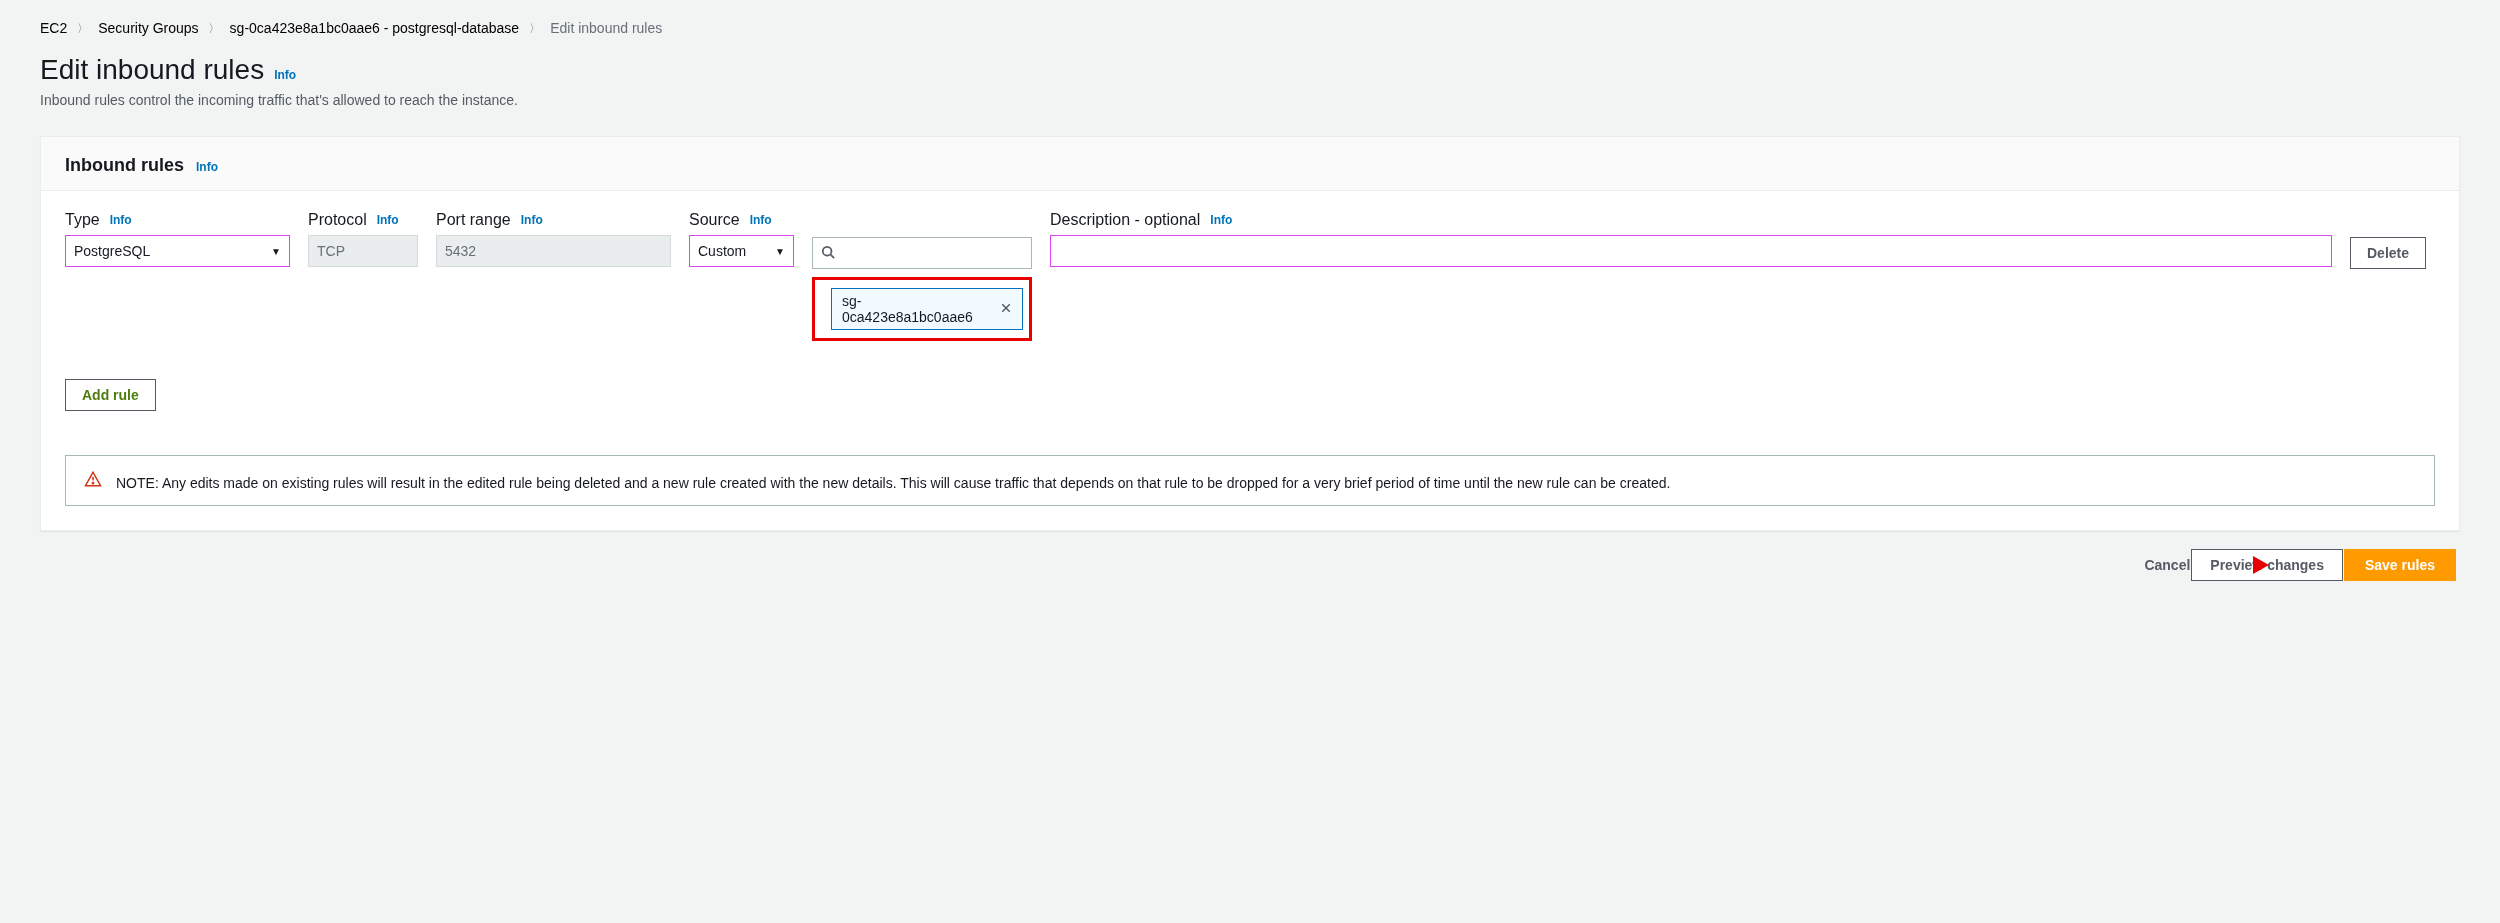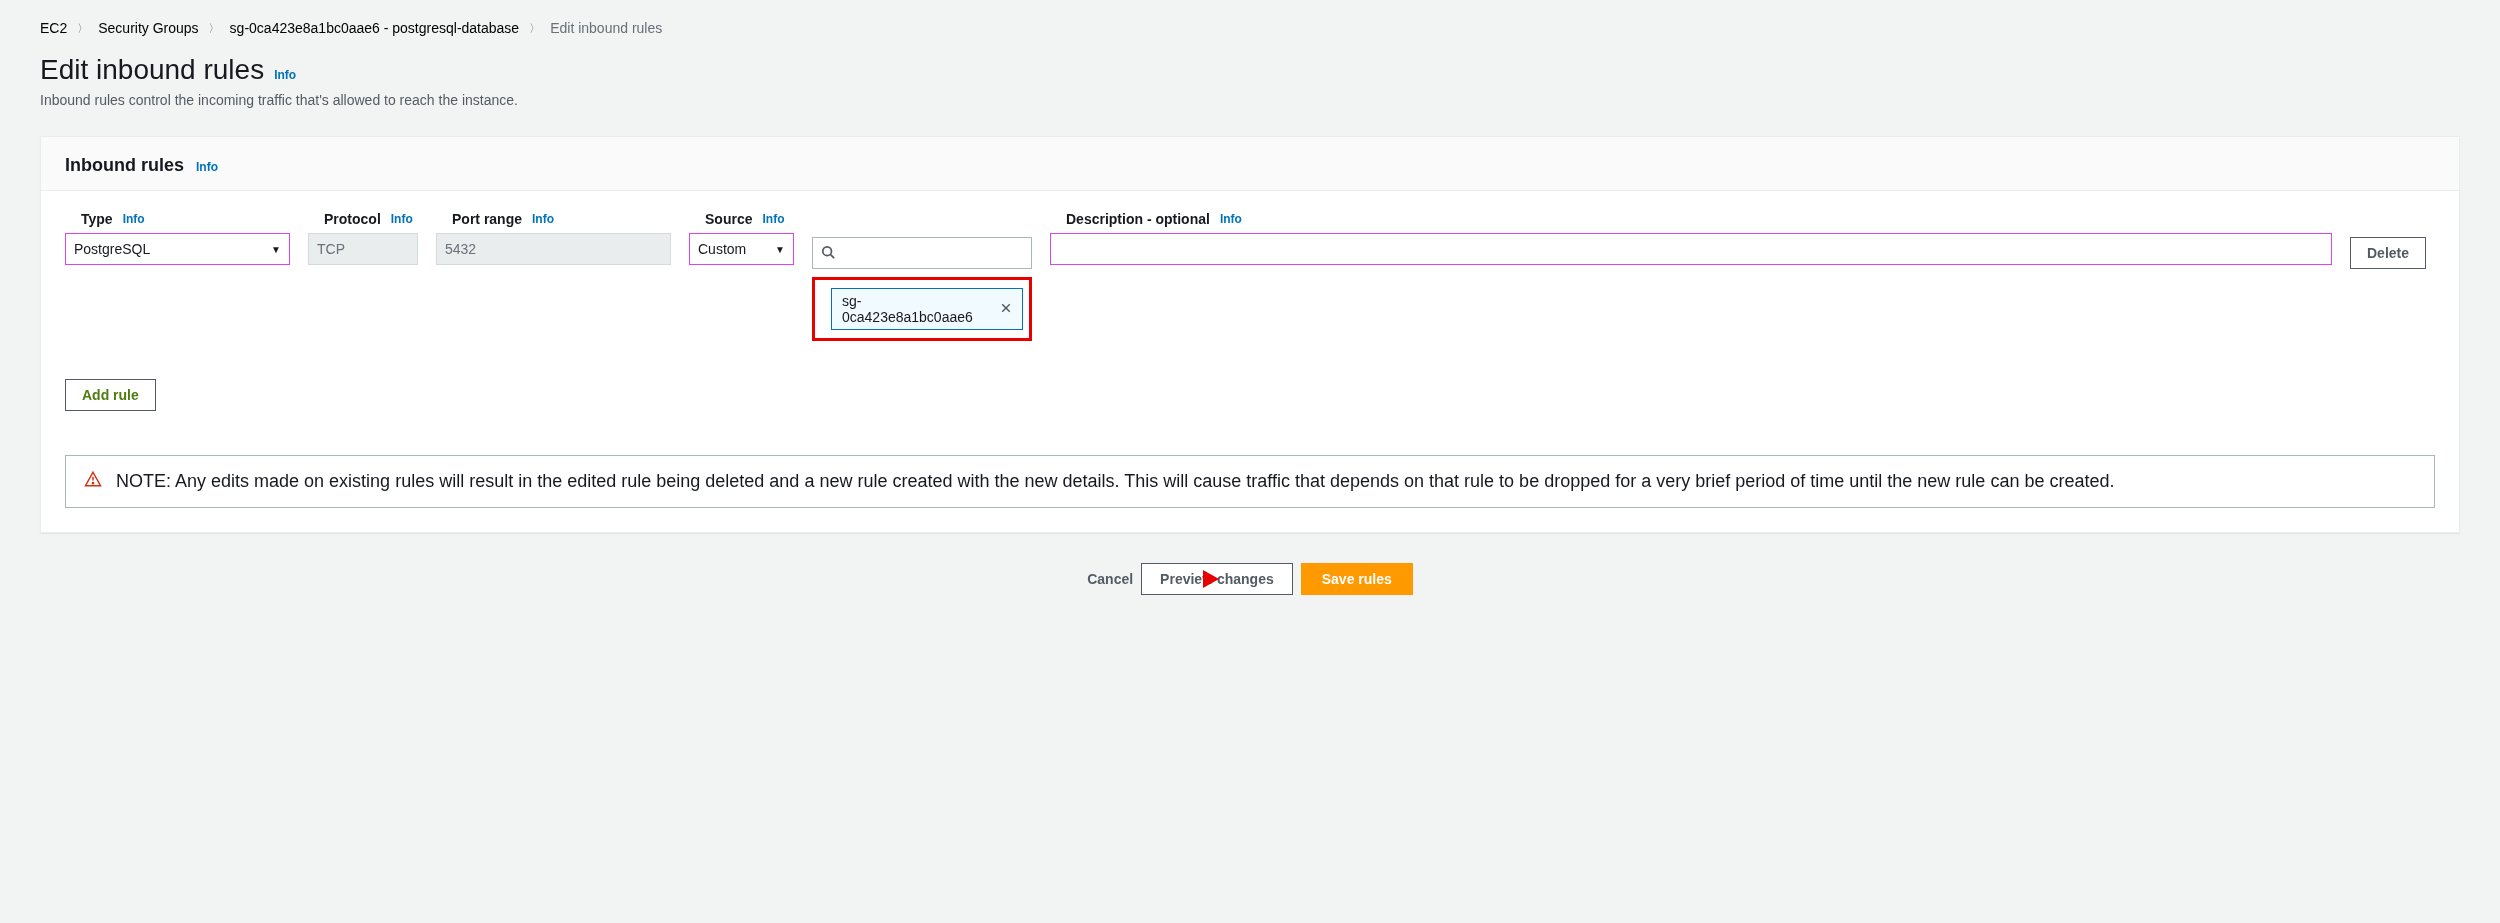--- a/index.html
+++ b/index.html
@@ -89,23 +89,22 @@
     .col-search { width: 220px; }
     .col-desc   { flex: 1; min-width: 200px; }
     .col-delete { width: 85px; }
     .col-label-row {
       display: flex;
       align-items: center;
       gap: 10px;
       margin-bottom: 6px;
     }
     .col-label {
-      font-weight: 700;
-      font-size: 14px;
-      margin-left: 16px;
+      font-weight: 400;
+      font-size: 16px;
     }
     .select-box, .text-input, .disabled-input {
       border: 1px solid #d946ef;
       height: 32px;
       padding: 4px 8px;
       width: 100%;
       font-size: 14px;
       background: #fff;
       display: flex;
       align-items: center;
@@ -178,32 +177,32 @@
       cursor: pointer;
       margin-top: 28px;
       font-size: 14px;
     }
     .note-box {
       border: 1px solid #aab7b8;
       margin: 24px;
       padding: 14px 18px;
       display: flex;
       gap: 14px;
-      align-items: center;
-      font-size: 18px;
+      align-items: flex-end;
+      font-size: 14px;
       color: #16191f;
       background: #fff;
     }
     .warn-icon svg { width: 18px; height: 18px; }
     .footer-actions {
       display: flex;
-      justify-content: center;
-      align-items: center;
-      gap: 8px;
-      padding: 30px 4px;
+      justify-content: flex-end;
+      align-items: center;
+      gap: 1px;
+      padding: 18px 4px;
     }
     .btn-cancel {
       border: none;
       background: none;
       font-weight: 700;
       color: #545b64;
       cursor: pointer;
       font-size: 14px;
     }
     .btn-preview {

